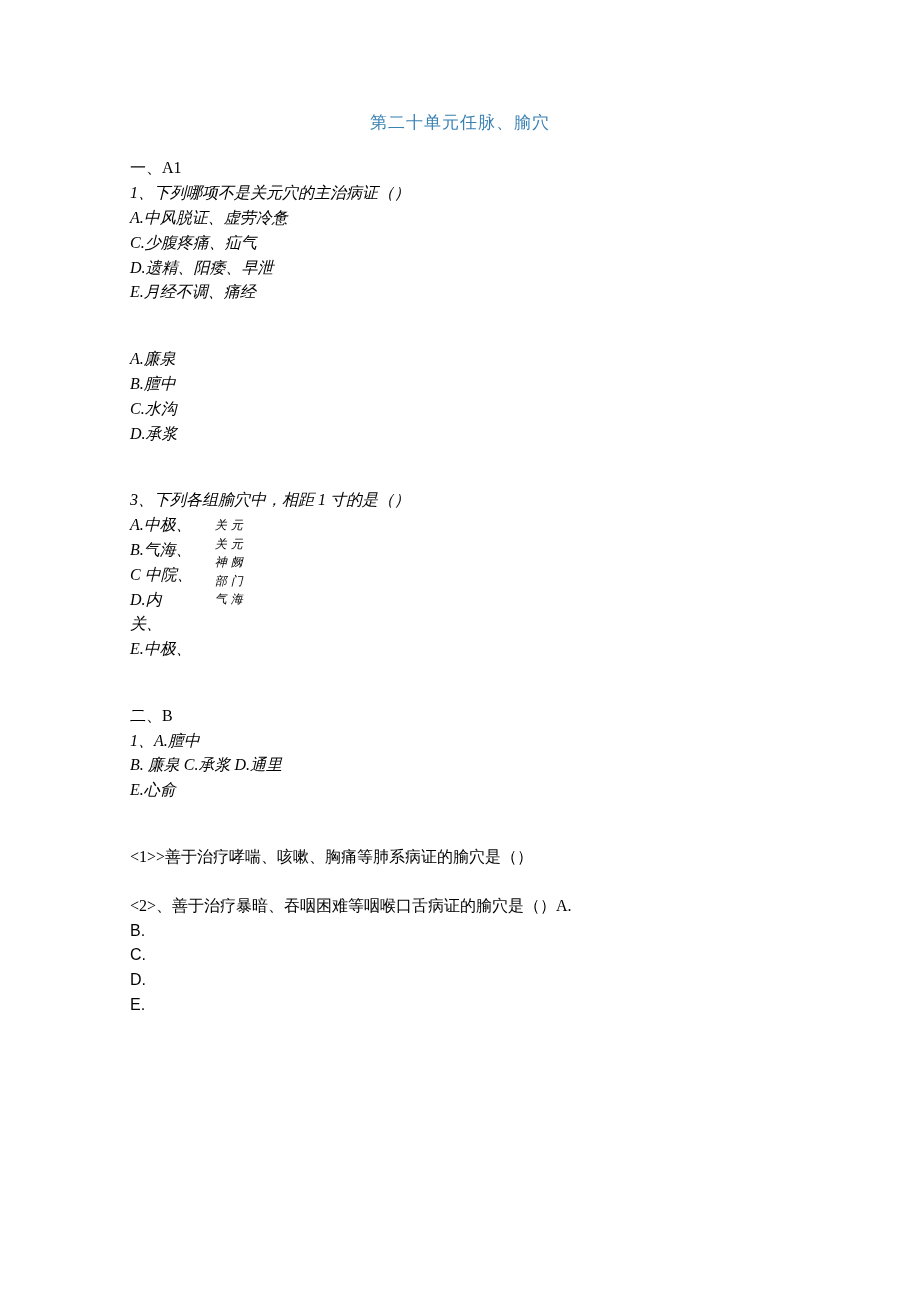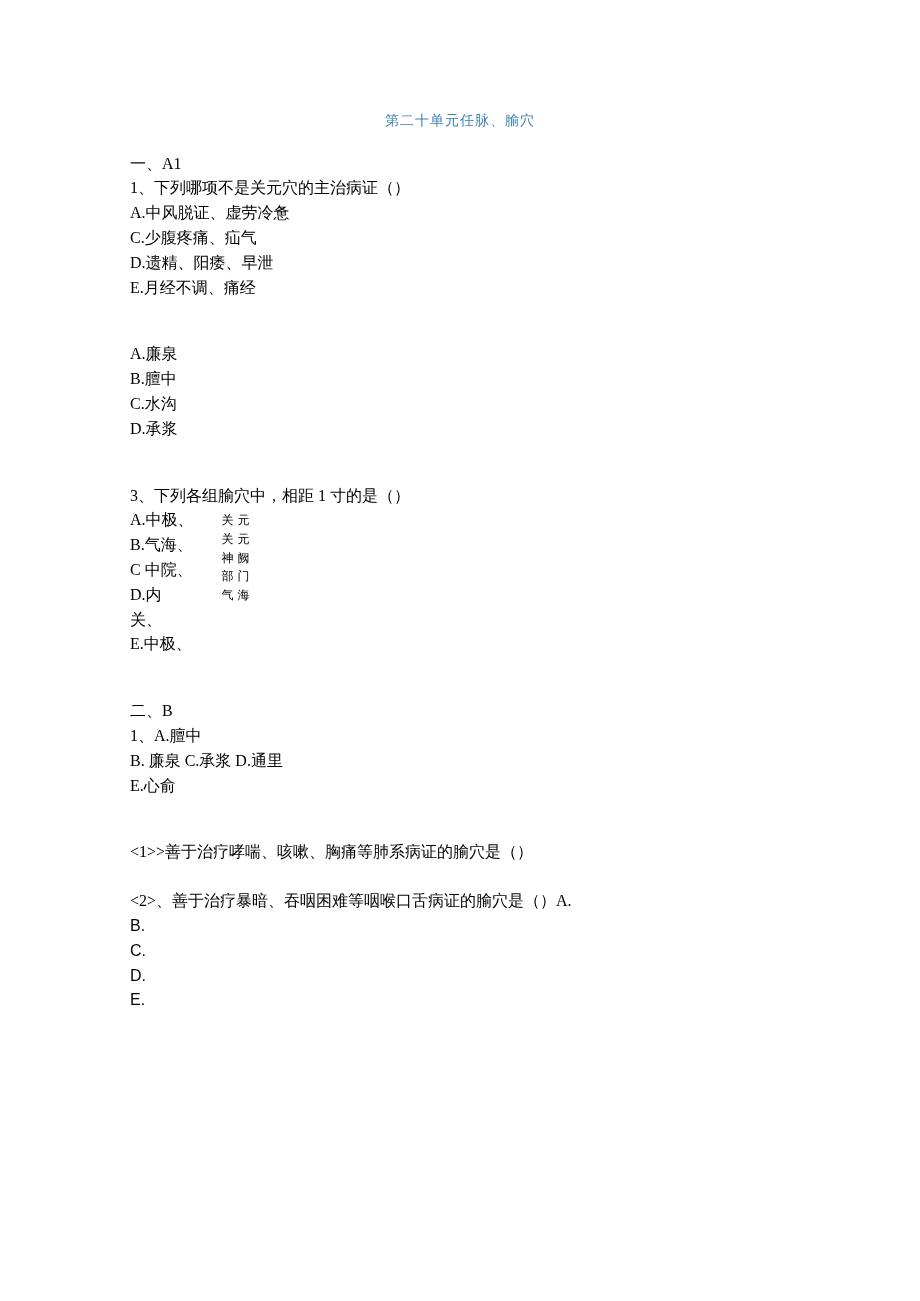--- a/index.html
+++ b/index.html
@@ -9,39 +9,40 @@
       background: #ffffff;
       font-family: "SimSun", "宋体", serif;
       padding: 110px 130px 0 130px;
       color: #000000;
       font-size: 16px;
       line-height: 1.55;
     }
     .title {
       text-align: center;
       color: #3980b3;
-      font-size: 14px;
+      font-size: 17px;
       margin-bottom: 20px;
       letter-spacing: 1px;
     }
     .section-heading {
       font-weight: normal;
       font-size: 16px;
     }
     .question-block {
       margin-bottom: 42px;
+      font-style: italic;
     }
     .question-block:last-child {
       margin-bottom: 0;
     }
     .question-line { }
     .option-line { }
     .q3-row {
       display: flex;
-      gap: 28px;
+      gap: 22px;
     }
     .q3-col-left {
       display: flex;
       flex-direction: column;
       line-height: 1.55;
     }
     .q3-col-right {
       display: flex;
       flex-direction: column;
       line-height: 1.55;

